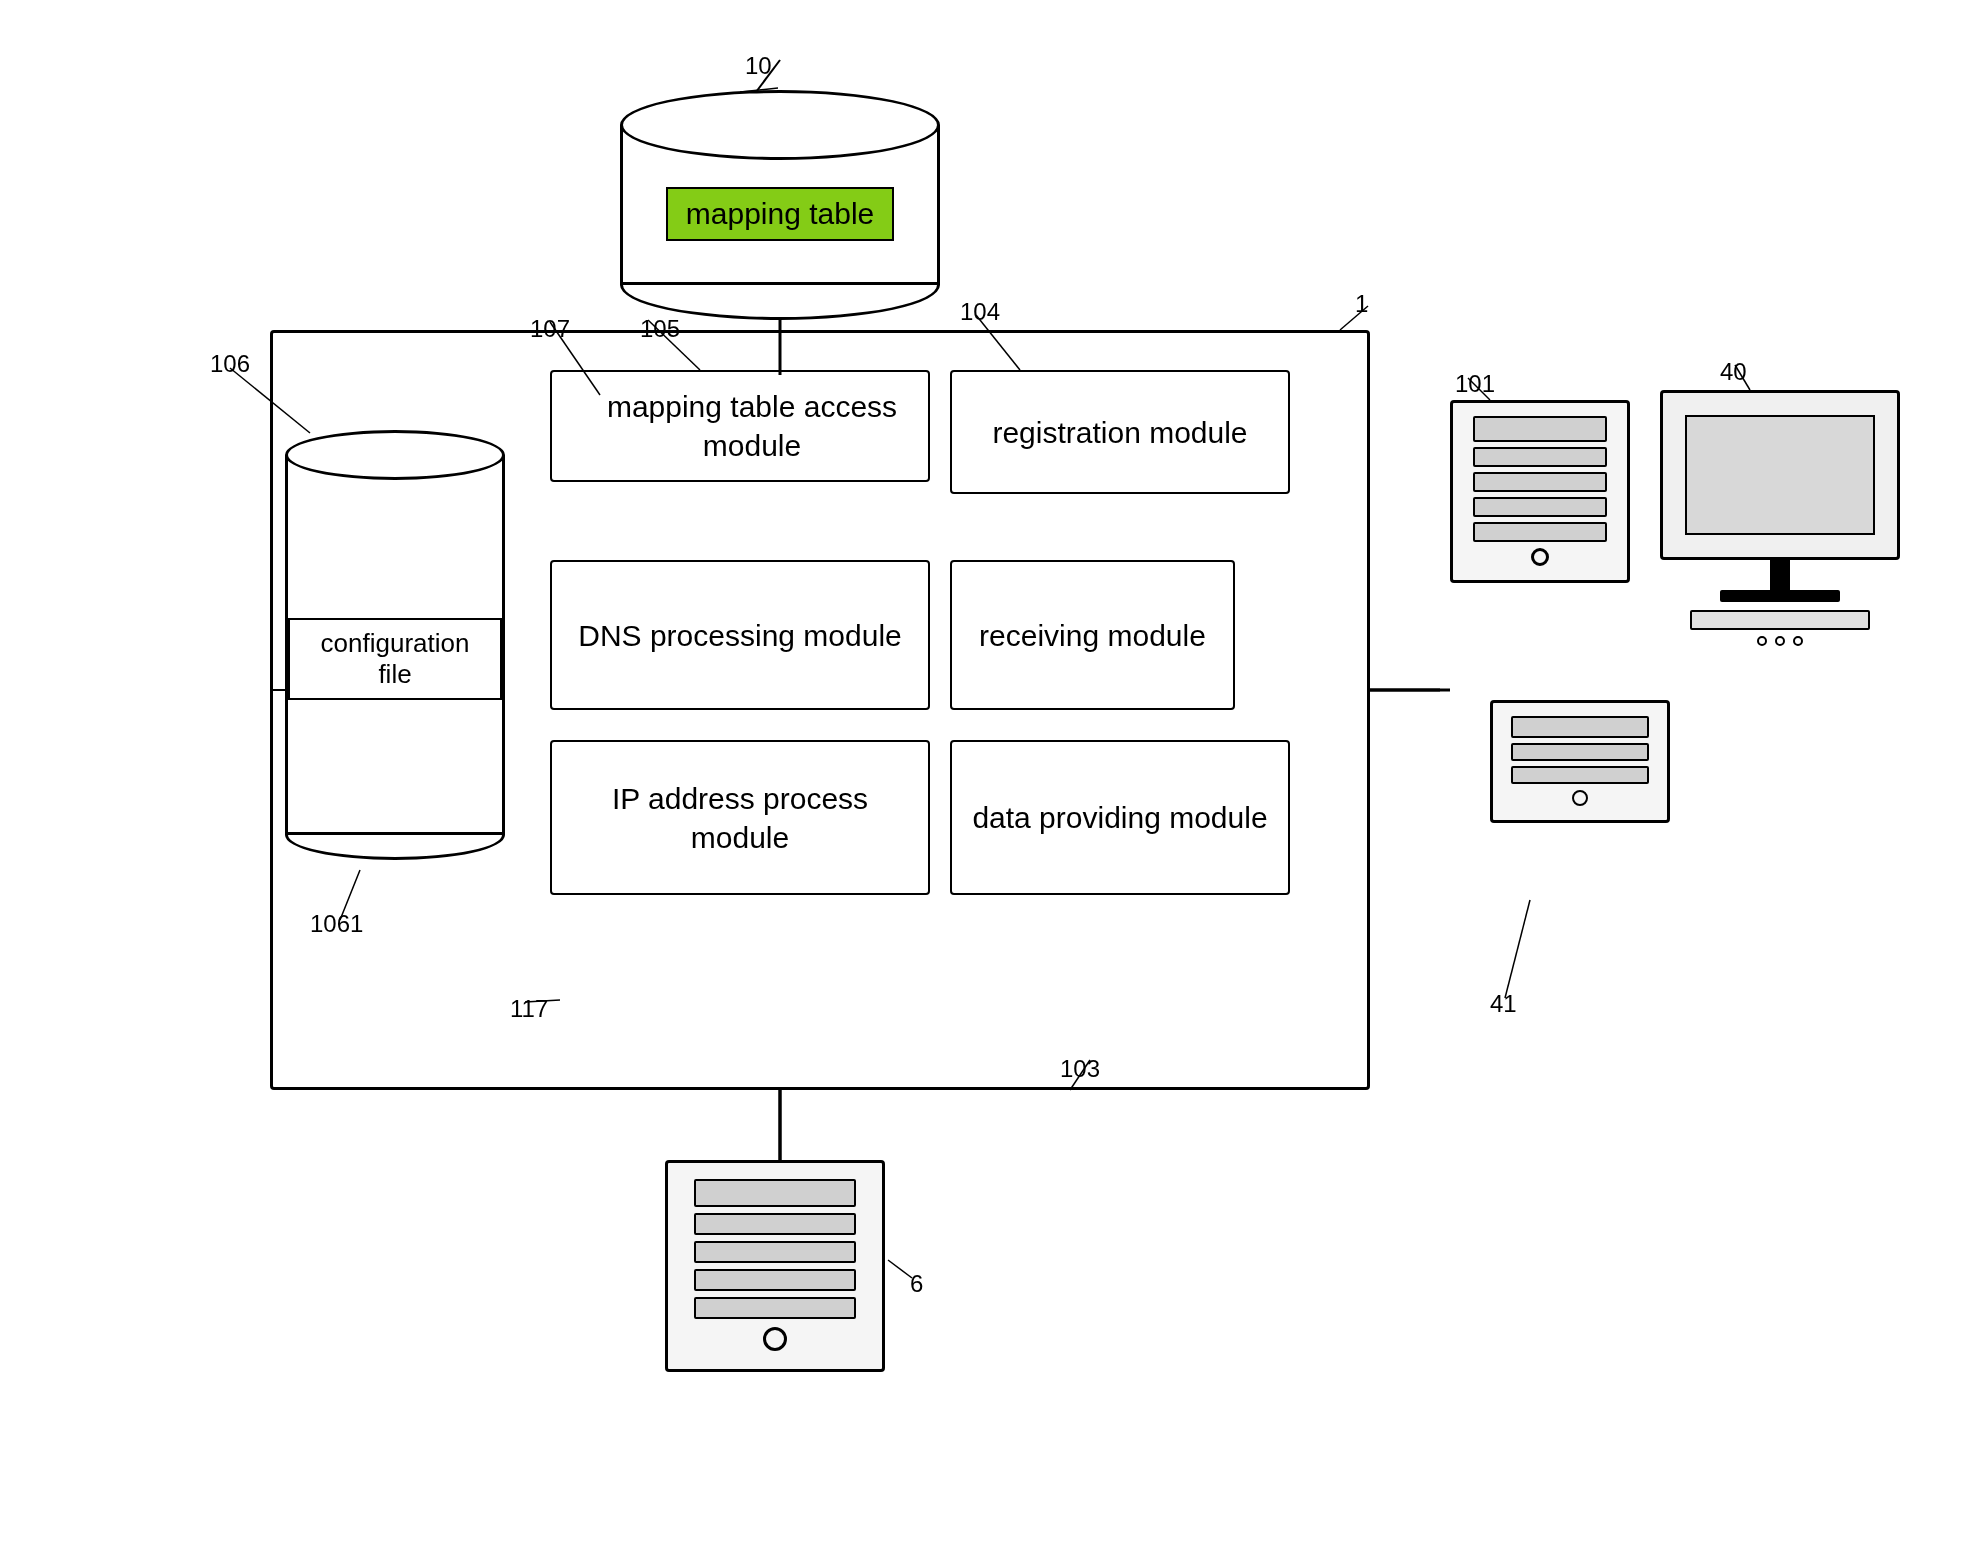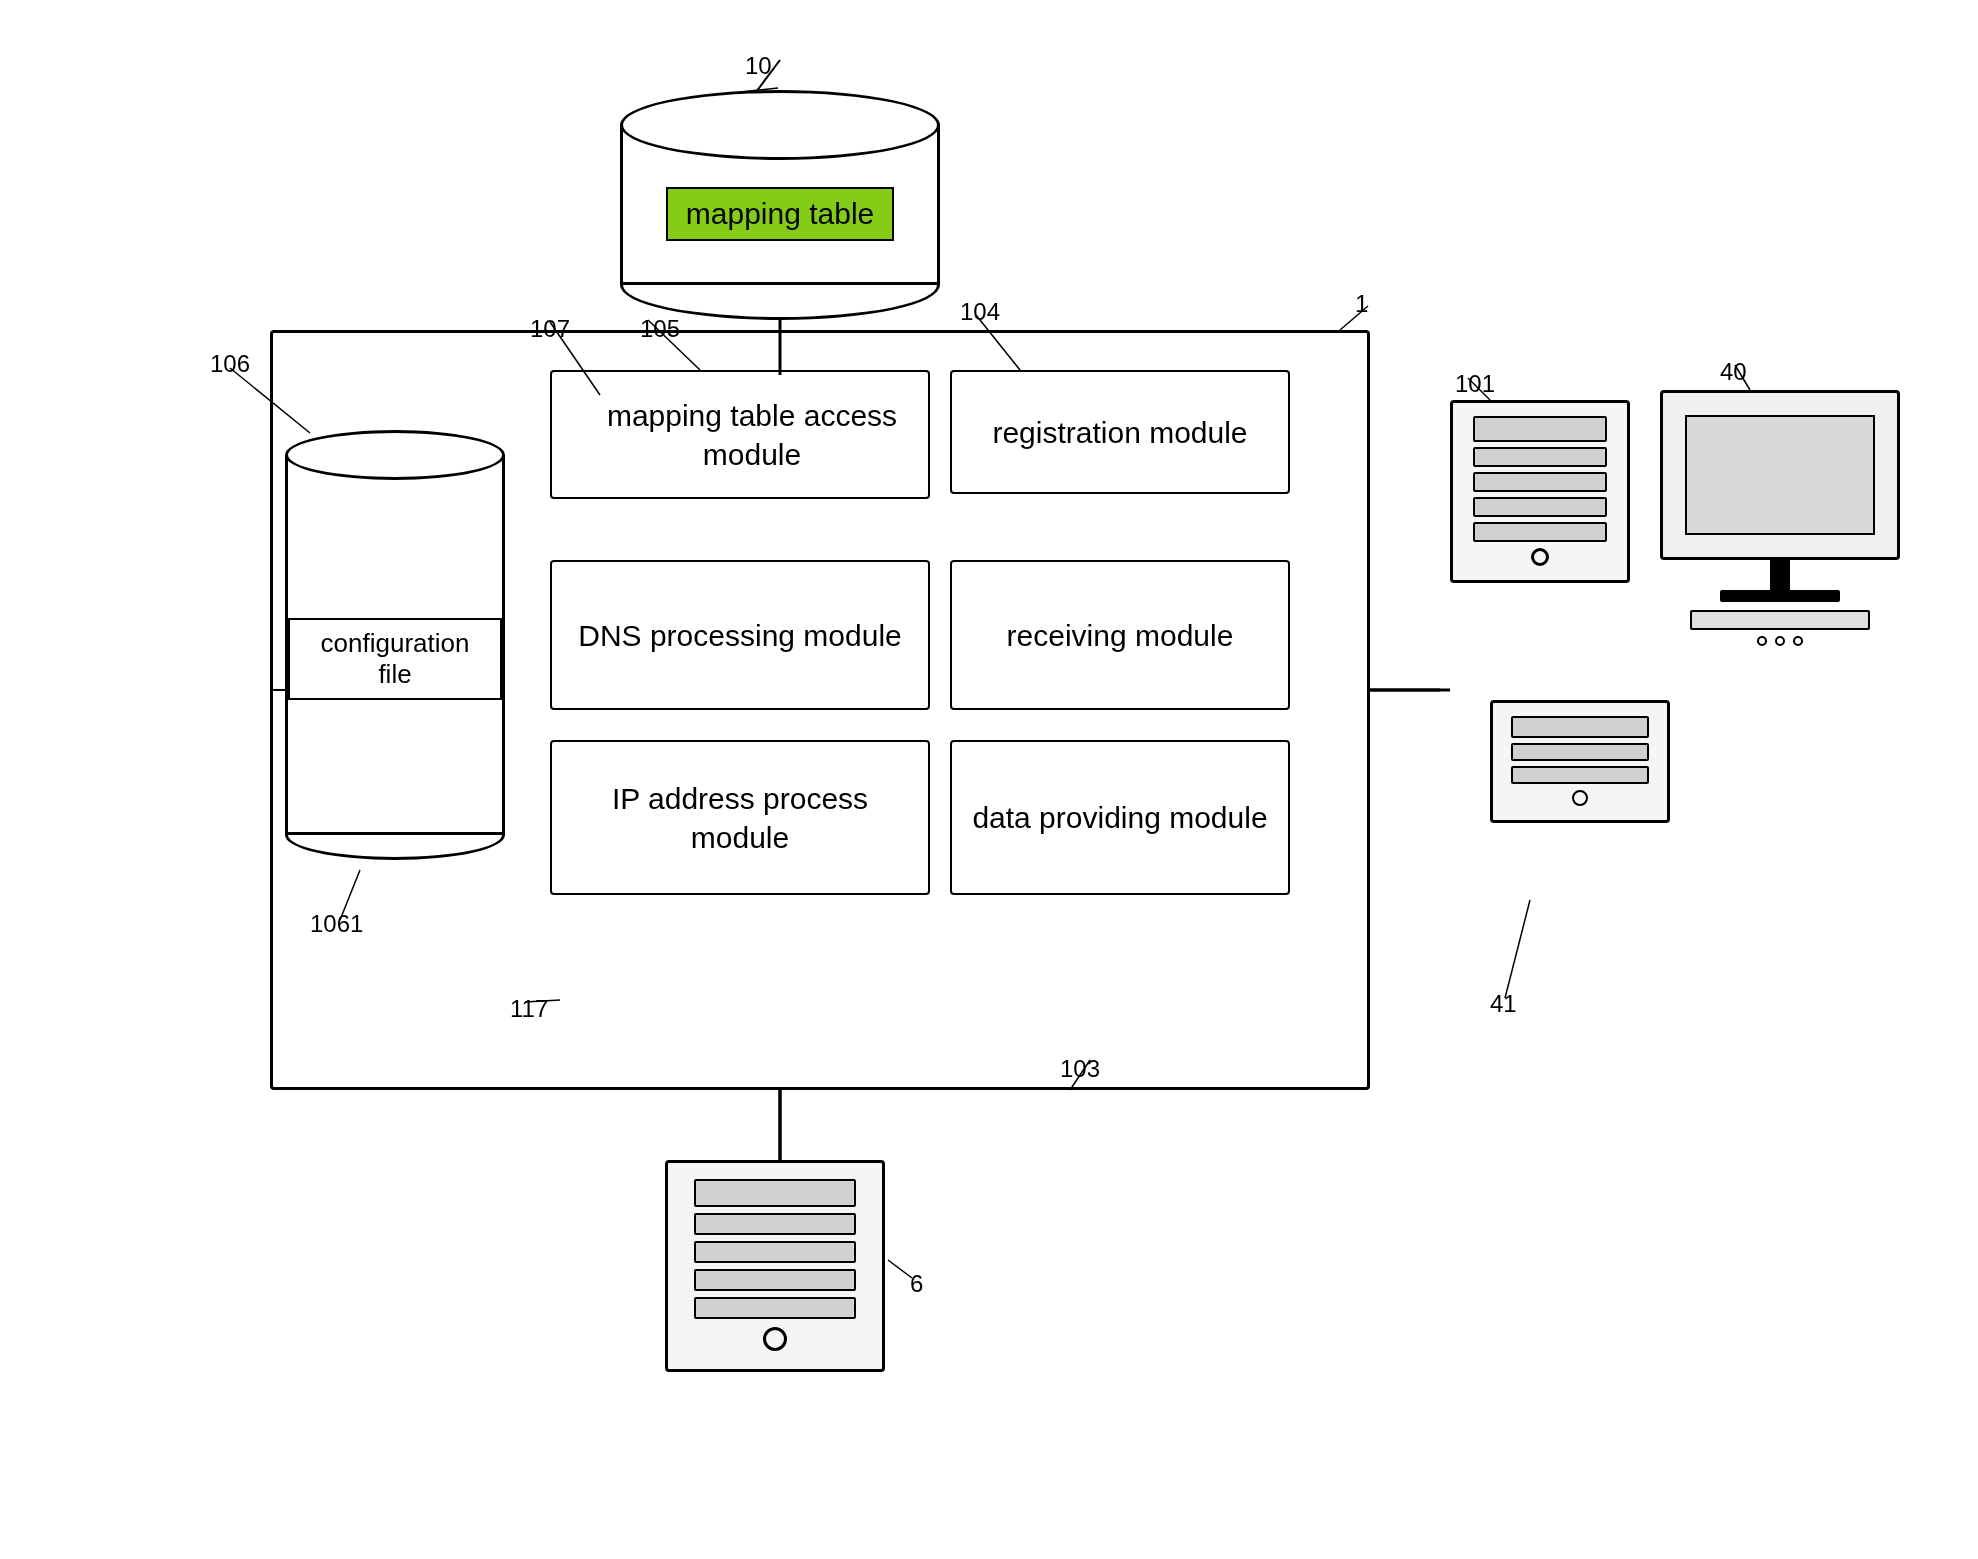--- a/index.html
+++ b/index.html
@@ -108,41 +108,41 @@
     <div style="width:220px; height:380px; border-left:3px solid #000; border-right:3px solid #000; border-bottom:3px solid #000; background:#fff; margin-top:-25px; position:relative; z-index:1; display:flex; align-items:center; justify-content:center;">
       <div style="border:2px solid #000; padding:8px 14px; font-size:26px; background:#fff; text-align:center; margin-top:30px;">configuration file</div>
     </div>
     <div style="width:220px; height:50px; border:3px solid #000; border-radius:50%; background:#fff; margin-top:-25px; position:relative; z-index:0;"></div>
   </div>
 
   <div class="label" style="top:350px; left:210px;">106</div>
   <div class="label" style="top:910px; left:310px;">1061</div>
   <div class="label" style="top:995px; left:510px;">117</div>
 
-  <div class="module-box" style="top:370px; left:550px; width:380px; height:129px;padding-left:32px;">
+  <div class="module-box" style="top:370px; left:550px; width:380px; height:112px;padding-left:32px;">
     <span>mapping table
 access module</span>
   </div>
 
   <div class="module-box" style="top:370px; left:950px; width:340px; height:124px;">
     <span>registration module</span>
   </div>
 
   <div class="label" style="top:298px; left:960px;">104</div>
 
   <div class="label" style="top:315px; left:640px;">105</div>
 
   <div class="label" style="top:315px; left:530px;">107</div>
 
   <div class="module-box" style="top:560px; left:550px; width:380px; height:150px;">
     <span>DNS
 processing module</span>
   </div>
 
-  <div class="module-box" style="top:560px; left:950px; width:340px; height:150px;">
+  <div class="module-box" style="top:560px; left:950px; width:285px; height:150px;">
     <span>receiving module</span>
   </div>
 
   <div class="module-box" style="top:740px; left:550px; width:380px; height:155px;">
     <span>IP address
 process module</span>
   </div>
 
   <div class="module-box" style="top:740px; left:950px; width:340px; height:155px;">
     <span>data

